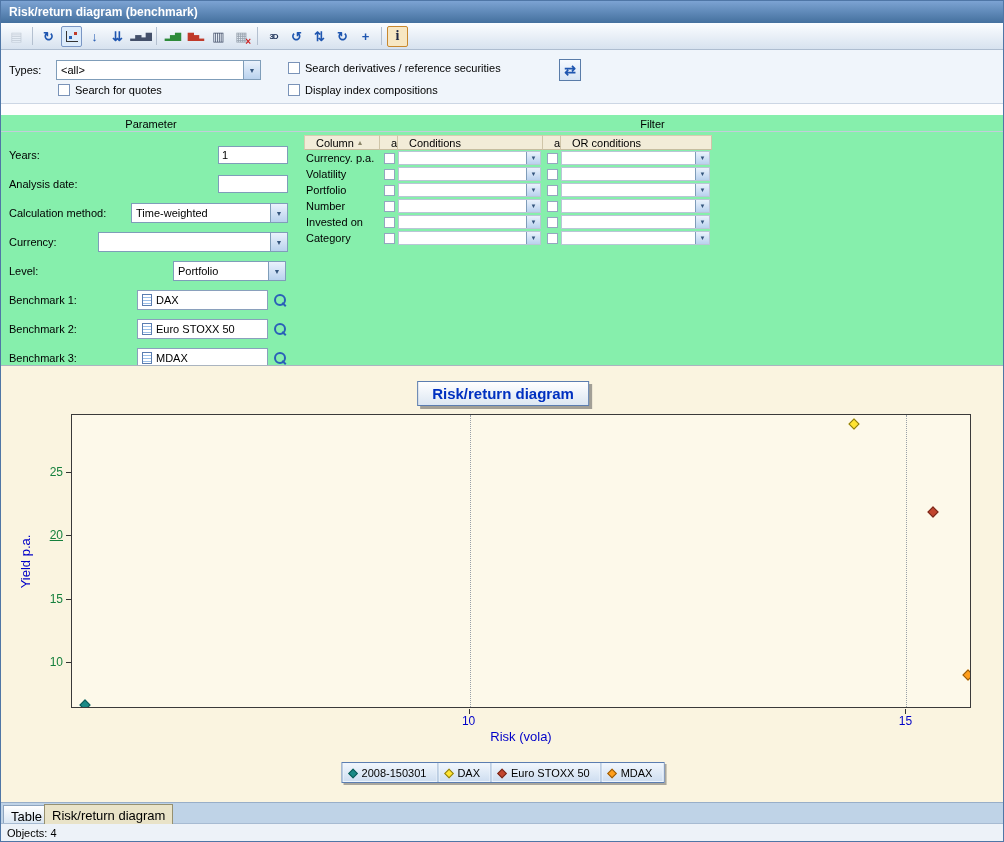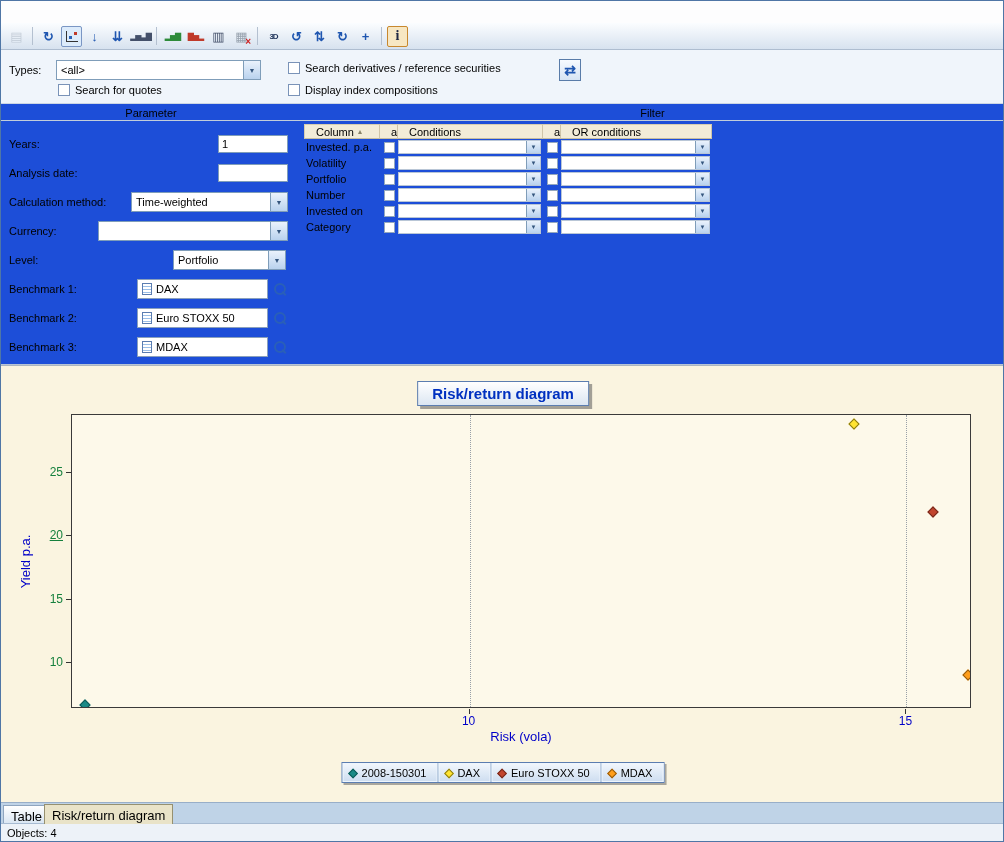--- a/index.html
+++ b/index.html
@@ -23,21 +23,21 @@
   
   .query{position:absolute;left:0;top:49px;width:1004px;height:54px;background:#f0f5fb;border-bottom:1px solid #ccd6e4}
   .q-label{position:absolute}
   .cbrow{position:absolute;display:flex;align-items:center;gap:5px}
   .cb{width:12px;height:12px;border:1px solid #7a93b8;background:#fff;display:inline-block;flex:none}
   .combo{display:flex;align-items:stretch;border:1px solid #7f9db9;background:#fff;overflow:hidden}
   .combo .val{flex:1;padding:3px 4px 0;white-space:nowrap;overflow:hidden}
   .combo .arrow{width:17px;background:linear-gradient(#eaf2fc,#b9d2ee);border-left:1px solid #7f9db9;color:#35567e;font-size:7px;display:flex;align-items:center;justify-content:center}
   .exec-btn{position:absolute;left:558px;top:9px;width:22px;height:22px;border:1px solid #5a7ca8;background:linear-gradient(#f6faff,#d6e4f4);display:flex;align-items:center;justify-content:center;color:#1f56b0;font-weight:bold;font-size:14px}
   
-  .params{position:absolute;left:0;top:103px;width:1004px;height:261px;background:#1d4ed8;border-bottom:1px solid #b8c4d4}
+  .params{position:absolute;left:0;top:114px;width:1004px;height:261px;background:#86efac;border-bottom:1px solid #b8c4d4}
   .sec-headers{position:absolute;top:0;left:0;right:0;height:17px;border-bottom:1px solid #c2cdda}
   .sec-h{position:absolute;top:3px;text-align:center}
   .p-label{position:absolute;left:8px}
   .p-input{position:absolute;height:18px;border:1px solid #7f9db9;background:#fff;padding:0 3px;font-size:11px}
   .p-combo{position:absolute;height:20px}
   .bench{position:absolute;width:131px;height:20px;border:1px solid #8aa0bc;background:#fff;display:flex;align-items:center;gap:4px;padding:0 4px}
   .bench-icon{width:10px;height:12px;flex:none;border:1px solid #5b7db0;background:linear-gradient(to bottom,#fff 0 2px,#9cc0e8 2px 3px,#fff 3px 5px,#9cc0e8 5px 6px,#fff 6px 8px,#9cc0e8 8px 9px,#fff 9px)}
   .magnifier{position:absolute;width:15px;height:15px}
   .magnifier::before{content:"";position:absolute;left:1px;top:1px;width:8px;height:8px;border:2px solid #2a5fb8;border-radius:50%}
   .magnifier::after{content:"";position:absolute;left:10px;top:9px;width:2px;height:5px;background:#2a5fb8;transform:rotate(-45deg)}
@@ -74,20 +74,23 @@
   .tabbar{position:absolute;left:0;top:801px;width:1004px;height:21px;background:#bfd3e7;border-top:1px solid #98aec8}
   .tab{position:absolute;top:2px;height:19px;padding:3px 7px 0;border:1px solid #8fa5bf;border-bottom:none;background:linear-gradient(#ffffff,#d8e5f2);font-size:13px;white-space:nowrap}
   .tab.active{top:1px;height:20px;background:#e9e3c8;border-color:#96906f;z-index:2}
   .statusbar{position:absolute;left:0;top:822px;width:1004px;height:20px;background:#edf2f8;border-top:1px solid #a7bbd2;line-height:19px;padding-left:6px}
 </style>
 </head>
 <body>
 
 <div class="window">
 
+  <div class="titlebar">
+    <span>Risk/return diagram (benchmark)</span>
+  </div>
 
   <div class="toolbar">
       <div class="tbtn disabled">
         <span style="color: rgb(154, 166, 180);">▤</span>
       </div>
       <div class="tsep"></div>
       <div class="tbtn">
         <span style="color: rgb(31, 86, 176); font-weight: bold;">↻</span>
       </div>
       <div class="tbtn active">
@@ -222,21 +225,21 @@
         </div>
         <div class="fcell fhead">
           <span>Conditions</span>
         </div>
         <div class="fcell fhead">
           <span>a.</span>
         </div>
         <div class="fcell fhead">
           <span>OR conditions</span>
         </div>
-        <div class="fcell flabel">Invested. p.a.</div>
+        <div class="fcell flabel">Currency. p.a.</div>
         <div class="fcell fcb">
           <span class="cb cbsm"></span>
         </div>
         <div class="fcell fcombo">
           <div class="combo combosm">
             <span class="val"></span>
             <span class="arrow">▼</span>
           </div>
         </div>
         <div class="fcell fcb">

